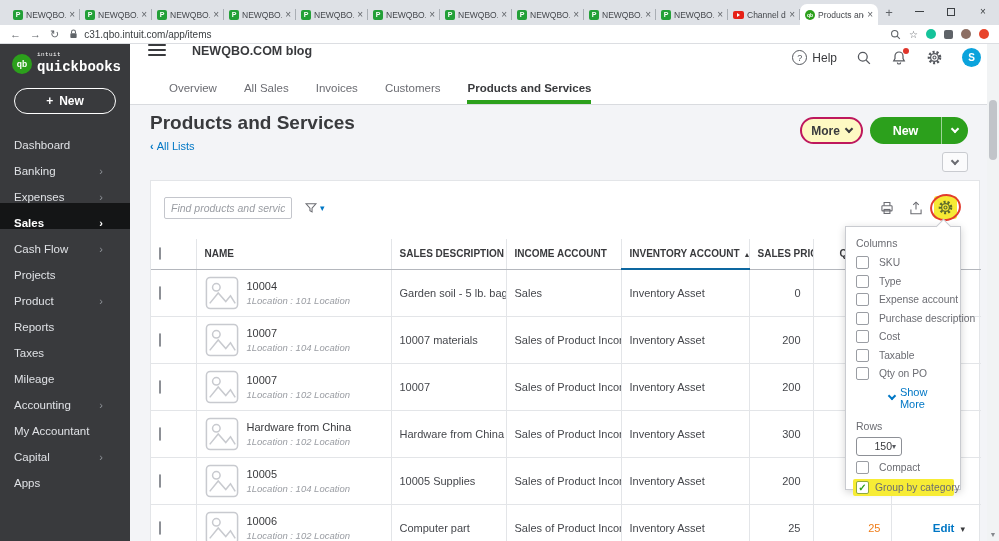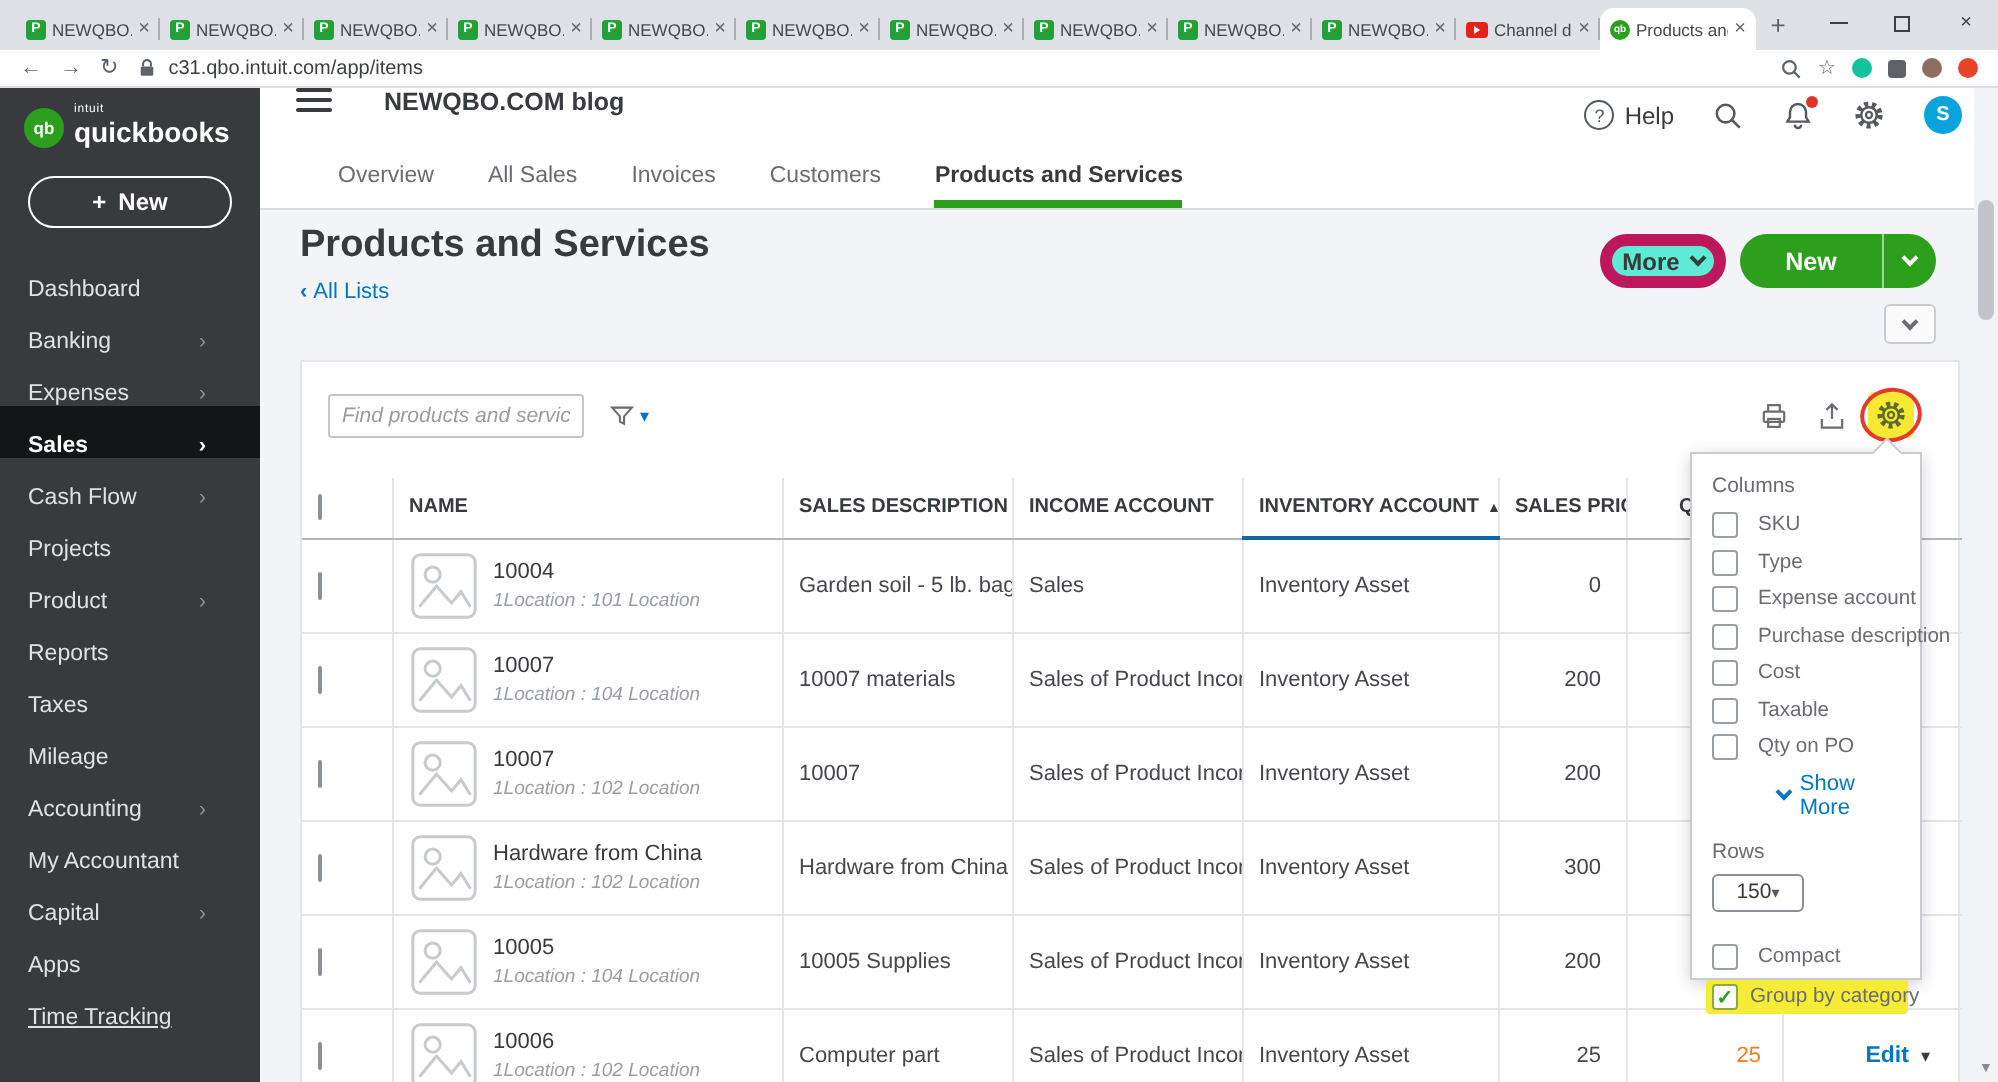--- a/index.html
+++ b/index.html
@@ -38,21 +38,21 @@
   .dot.green { background:#15c39a; } .dot.brown { background:#8d6e63; } .dot.red { background:#e8442a; }
   .puzzle { width:9px; height:9px; background:#5f6368; border-radius:2px; display:inline-block; }
   .star { color:#5f6368; font-size:10px; }
 
   
   .app { display:flex; height:497px; }
   .sidebar { width:130px; background:#393a3d; color:#fff; flex:none; }
   .logo { display:flex; align-items:center; gap:5px; padding:8px 0 0 12px; }
   .logo-badge { width:20px; height:20px; border-radius:50%; background:#2ca01c; color:#fff; font-weight:bold;
                 font-size:8.5px; display:flex; align-items:center; justify-content:center; }
-  .logo-text { line-height:1; }
+  .logo-text { line-height:1;font-family:Liberation Mono, monospace; }
   .logo-text .intuit { font-size:6px; display:block; margin-bottom:1px; letter-spacing:.4px; }
   .logo-text .qbname { font-size:14px; font-weight:bold; }
   .snew { margin:13px auto 0; width:102px; height:26px; border:1.5px solid #fff; border-radius:14px;
           display:flex; align-items:center; justify-content:center; font-size:12px; font-weight:bold; gap:6px; }
   .menu { margin-top:11px; }
   .sitem { height:26px; display:flex; align-items:flex-end; padding:0 27px 0 14px; font-size:11.5px; color:#dfe1e5; }
   .sitem .chev { margin-left:auto; color:#8f9399; font-size:11px; }
   .sitem.active { background:#141516; font-weight:bold; color:#fff; }
   .sitem.active .chev { color:#fff; }
   .sitem.tt .lbl { text-decoration:underline; }
@@ -72,22 +72,22 @@
             font-weight:bold; display:flex; align-items:center; justify-content:center; }
 
   .navtabs { height:35px; background:#fff; border-bottom:1px solid #d9dbdf; display:flex; align-items:flex-end;
              gap:27px; padding-left:39px; }
   .ntab { font-size:11.5px; color:#6b6c72; padding-bottom:10px; }
   .ntab.active { color:#393a3d; font-weight:bold; border-bottom:4px solid #2ca01c; padding-bottom:6px; }
 
   .pgtitle { position:absolute; left:20px; top:68px; font-size:19px; font-weight:bold; color:#393a3d; }
   .alllists { position:absolute; left:20px; top:96px; font-size:11px; color:#0077c5; display:flex; gap:3px; align-items:center; }
   .alllists .bk { font-weight:bold; }
-  .morebtn { position:absolute; left:670px; top:73px; width:63px; height:27px; border:6px solid #be185d;
-             border-radius:15px; background:#5eead4; display:flex; align-items:center; justify-content:center;
+  .morebtn { position:absolute; left:670px; top:73px; width:63px; height:27px; border:2px solid #be185d;
+             border-radius:15px; background:#fef9c3; display:flex; align-items:center; justify-content:center;
              gap:6px; font-size:12px; font-weight:bold; color:#393a3d; }
   .newbtn2 { position:absolute; left:740px; top:73px; width:98px; height:27px; border-radius:15px;
              background:#2ca01c; color:#fff; display:flex; overflow:hidden; }
   .newbtn2 .nlabel { flex:1; display:flex; align-items:center; justify-content:center; font-size:12.5px;
                      font-weight:bold; border-right:1px solid rgba(255,255,255,.55); }
   .newbtn2 .ncaret { width:26px; display:flex; align-items:center; justify-content:center; }
   .cv { width:6px; height:6px; border-right:2px solid currentColor; border-bottom:2px solid currentColor;
         transform:rotate(45deg); display:inline-block; margin-top:-3px; }
   .collapsebtn { position:absolute; left:812px; top:108px; width:26px; height:20px; border:1px solid #c9cbd0;
                  border-radius:3px; background:#fbfbfc; display:flex; align-items:center; justify-content:center;
@@ -137,21 +137,21 @@
                    border-left:1px solid #c9cbd0; border-top:1px solid #c9cbd0; transform:rotate(45deg); }
   .panel-inner { padding:10px 6px 0 10px; }
   .plabel { font-size:10.5px; margin-bottom:7px; }
   .popt { display:flex; align-items:center; gap:10px; margin-bottom:5.5px; font-size:10.3px; white-space:nowrap; }
   .pcb { width:13px; height:13px; border:1px solid #9a9da3; border-radius:2px; background:#fff; flex:none; }
   .pcb.checked { color:#2ca01c; display:flex; align-items:center; justify-content:center; font-size:10px;
                  font-weight:bold; border-color:#8faa3c; }
   .showmore { display:flex; align-items:center; gap:5px; color:#0077c5; font-size:11px; margin:3px 0 10px 33px; }
   .rowslabel { font-size:10.5px; margin-bottom:5px; }
   .rowssel { width:46px; height:19px; border:1px solid #8d9096; border-radius:3px; display:flex; align-items:center;
-             justify-content:center; padding:0 5px; font-size:10.5px; color:#393a3d; margin-bottom:16px; background:#fff; }
+             justify-content:flex-end; padding:0 5px; font-size:10.5px; color:#393a3d; margin-bottom:5px; background:#fff; }
   .selarr { font-size:8px; color:#55585e; }
   .ylw { background:#f7ec35; display:flex; align-items:center; gap:6px; padding:2px 3px; margin-left:-3px;
          border-radius:2px; font-size:10.3px; white-space:nowrap; }
 
   
   .scroll { position:absolute; top:0; right:0; bottom:0; width:12px; background:#f1f3f4; z-index:20; }
   .sthumb { position:absolute; top:56px; left:2px; width:8px; height:60px; background:#c1c4c9; border-radius:4px; }
   .sdown { position:absolute; bottom:3px; left:0; right:0; text-align:center; font-size:7px; color:#85888d; }
 </style>
 </head>
@@ -308,23 +308,20 @@
         </div>
       <div class="sitem">
           <span class="lbl">My Accountant</span>
         </div>
       <div class="sitem">
           <span class="lbl">Capital</span>
           <span class="chev">›</span>
         </div>
       <div class="sitem">
           <span class="lbl">Apps</span>
-        </div>
-      <div class="sitem tt">
-          <span class="lbl">Time Tracking</span>
         </div>
     </nav>
   </aside>
 
   <div class="main">
     <div class="topbar">
       <span class="burger">
           <i></i>
           <i></i>
           <i></i>

